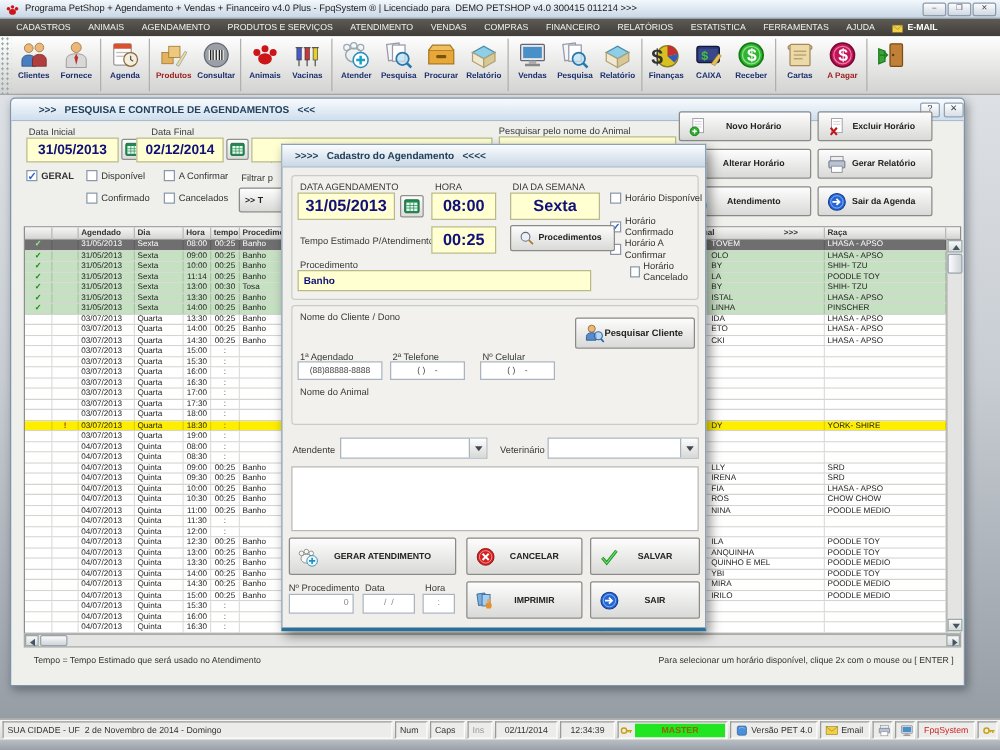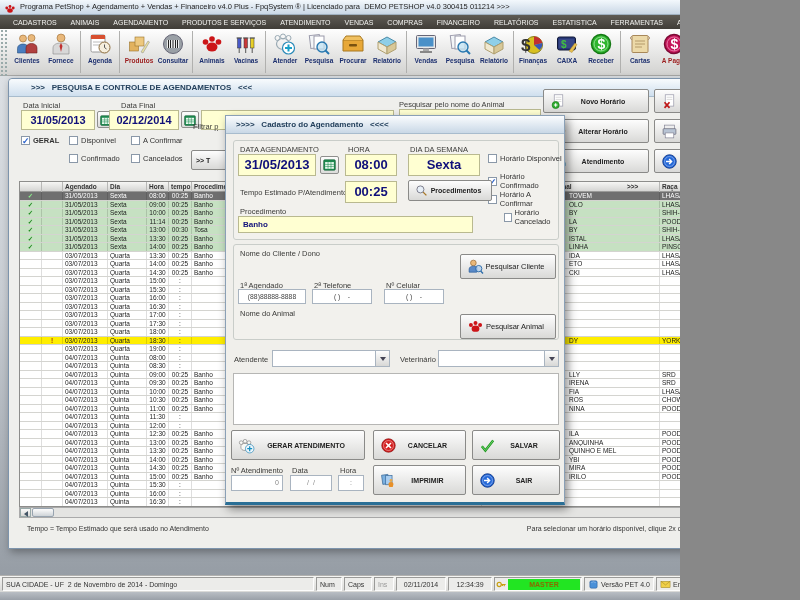--- a/index.html
+++ b/index.html
@@ -1,17 +1,17 @@
 <!DOCTYPE html>
 <html><head>
 <meta charset="utf-8">
 <style>
   html,body{margin:0;padding:0;background:#888;}
   *{box-sizing:border-box;font-family:"Liberation Sans",sans-serif;}
-  #screen{position:relative;width:680px;height:600px;overflow:hidden;background:#d8dce0;}
+  #screen{position:relative;width:800px;height:600px;overflow:hidden;background:#d8dce0;}
   .abs{position:absolute;}
 
   
   #titlebar{left:0;top:0;width:800px;height:15px;background:linear-gradient(#f3f8fc,#c9d7e6);border-bottom:1px solid #9fb0c0;}
   #titlebar .ttext{position:absolute;left:20px;top:2px;font-size:7.5px;color:#222;white-space:pre;}
   .appico{position:absolute;left:4px;top:1px;width:12px;height:12px;}
   .winbtn{position:absolute;top:2px;width:19px;height:11px;background:linear-gradient(#fdfdfd,#cfd8e2);border:1px solid #8d9cab;border-radius:2px;font-size:6px;line-height:9px;text-align:center;color:#445;}
   #menubar{left:0;top:15px;width:800px;height:14px;background:linear-gradient(#5e5b55,#403d38);display:flex;align-items:center;padding-left:6px;}
   .mitem{color:#f2f2f0;font-size:7px;padding:0 7px;white-space:nowrap;}
   .memail{display:flex;align-items:center;gap:3px;color:#fff;font-size:7px;font-weight:bold;padding:0 6px;}
@@ -404,21 +404,21 @@
           <div class="cb" style="left: 60px; top: 75px;">
             <span class="cbbox"></span>
             <span class="cblab">Confirmado</span>
           </div>
           <div class="cb" style="left: 122px; top: 75px;">
             <span class="cbbox"></span>
             <span class="cblab">Cancelados</span>
           </div>
         </div>
 
-      <span class="lbl" style="left:184px;top:43px;">Filtrar p</span>
+      <span class="lbl" style="left:184px;top:59px;">Filtrar p</span>
       <div class="silverbtn" style="left:182px;top:71px;width:40px;height:20px;justify-content:flex-start;padding-left:4px;">&gt;&gt; T</div>
 
       <div id="agButtons">
           <div class="silverbtn" style="left: 534px; top: 10px; width: 106px; height: 24px;">
             <span class="bic"><svg viewBox="0 0 24 24" xmlns="http://www.w3.org/2000/svg">
                 <rect x="6" y="2.5" width="12" height="16" fill="#fff" stroke="#99a"></rect>
                 <g stroke="#ccc">
                   <line x1="8" y1="6" x2="16" y2="6"></line>
                   <line x1="8" y1="9" x2="16" y2="9"></line>
                   <line x1="8" y1="12" x2="16" y2="12"></line>
@@ -975,38 +975,29 @@
 
       <div class="group" style="left:7px;top:128px;width:326px;height:96px;"></div>
       <span class="dlbl" style="left:14px;top:133px;">Nome do Cliente / Dono</span>
       <div class="silverbtn" style="left:234px;top:138px;width:96px;height:25px;">
         <span class="bic"><svg viewBox="0 0 24 24" xmlns="http://www.w3.org/2000/svg">
               <circle cx="9" cy="7" r="4" fill="#e9b87a" stroke="#9a6a30"></circle>
               <path d="M3 20v-4c0-3 2.5-4.5 6-4.5 2 0 3.7.5 4.8 1.5V20z" fill="#5a8ac8" stroke="#2a5a98"></path>
               <circle cx="16.5" cy="15" r="4.5" fill="#a0c8f0" fill-opacity=".6" stroke="#2a6aa8" stroke-width="1.3"></circle>
               <line x1="19.5" y1="18.5" x2="22.5" y2="22" stroke="#2a6aa8" stroke-width="2"></line>
             </svg></span>
-        <span style="margin-left:14px;font-weight:normal;font-size:7.5px;">Pesquisar Cliente</span>
+        <span style="margin-left:14px;font-weight:bold;font-size:7.5px;">Pesquisar Cliente</span>
       </div>
       <span class="dlbl" style="left:14px;top:165px;">1ª Agendado</span>
       <div class="win" style="left:12px;top:173px;width:68px;height:15px;font-size:6.8px;line-height:13px;text-align:center;">(88)88888-8888</div>
       <span class="dlbl" style="left:88px;top:165px;">2ª Telefone</span>
       <div class="win" style="left:86px;top:173px;width:60px;height:15px;font-size:6.8px;line-height:13px;text-align:center;white-space:pre;">( )    -</div>
       <span class="dlbl" style="left:160px;top:165px;">Nº Celular</span>
       <div class="win" style="left:158px;top:173px;width:60px;height:15px;font-size:6.8px;line-height:13px;text-align:center;white-space:pre;">( )    -</div>
       <span class="dlbl" style="left:14px;top:193px;">Nome do Animal</span>
-      <div class="silverbtn" style="left:234px;top:198px;width:96px;height:25px;">
-        <span class="bic"><svg viewBox="0 0 24 24" xmlns="http://www.w3.org/2000/svg">
-              <ellipse cx="12" cy="15" rx="5.5" ry="4.5" fill="#cc1518"></ellipse>
-              <circle cx="5.5" cy="10" r="2.8" fill="#cc1518"></circle>
-              <circle cx="12" cy="7" r="2.8" fill="#cc1518"></circle>
-              <circle cx="18.5" cy="10" r="2.8" fill="#cc1518"></circle>
-            </svg></span>
-        <span style="margin-left:14px;font-weight:normal;font-size:7.5px;">Pesquisar Animal</span>
-      </div>
 
       <span class="dlbl" style="left:8px;top:239px;">Atendente</span>
       <div class="combo" style="left:46px;top:234px;width:118px;height:17px;">
           <span class="dd"></span>
         </div>
       <span class="dlbl" style="left:174px;top:239px;">Veterinário</span>
       <div class="combo" style="left:212px;top:234px;width:121px;height:17px;">
           <span class="dd"></span>
         </div>
 
@@ -1031,21 +1022,21 @@
             </svg></span>
         <span style="margin-left:16px;">CANCELAR</span>
       </div>
       <div class="silverbtn" style="left:246px;top:314px;width:88px;height:30px;">
         <span class="bic"><svg viewBox="0 0 24 24" xmlns="http://www.w3.org/2000/svg">
               <path d="M4 13l5 6L20 5" fill="none" stroke="#1f9a1f" stroke-width="3.5"></path>
               <path d="M4 13l5 6L20 5" fill="none" stroke="#7ad87a" stroke-width="1.2"></path>
             </svg></span>
         <span style="margin-left:16px;">SALVAR</span>
       </div>
-      <span class="dlbl" style="left:5px;top:350px;">Nº Atendimento</span>
+      <span class="dlbl" style="left:5px;top:350px;">Nº Procedimento</span>
       <div class="win" style="left:5px;top:359px;width:52px;height:16px;font-size:7px;line-height:14px;text-align:right;padding-right:3px;color:#888;">0</div>
       <span class="dlbl" style="left:66px;top:350px;">Data</span>
       <div class="win" style="left:64px;top:359px;width:42px;height:16px;font-size:7px;line-height:14px;text-align:center;color:#888;white-space:pre;">/  /</div>
       <span class="dlbl" style="left:114px;top:350px;">Hora</span>
       <div class="win" style="left:112px;top:359px;width:26px;height:16px;font-size:7px;line-height:14px;text-align:center;color:#888;">:</div>
       <div class="silverbtn" style="left:147px;top:349px;width:93px;height:30px;">
         <span class="bic"><svg viewBox="0 0 24 24" xmlns="http://www.w3.org/2000/svg">
               <rect x="3" y="4" width="9" height="13" fill="#7ab0e0" stroke="#3a6a9a" transform="rotate(-8 7 10)"></rect>
               <rect x="8" y="5" width="9" height="13" fill="#a8cdf0" stroke="#3a6a9a"></rect>
               <circle cx="15.5" cy="12" r="2" fill="#e8a848"></circle>

